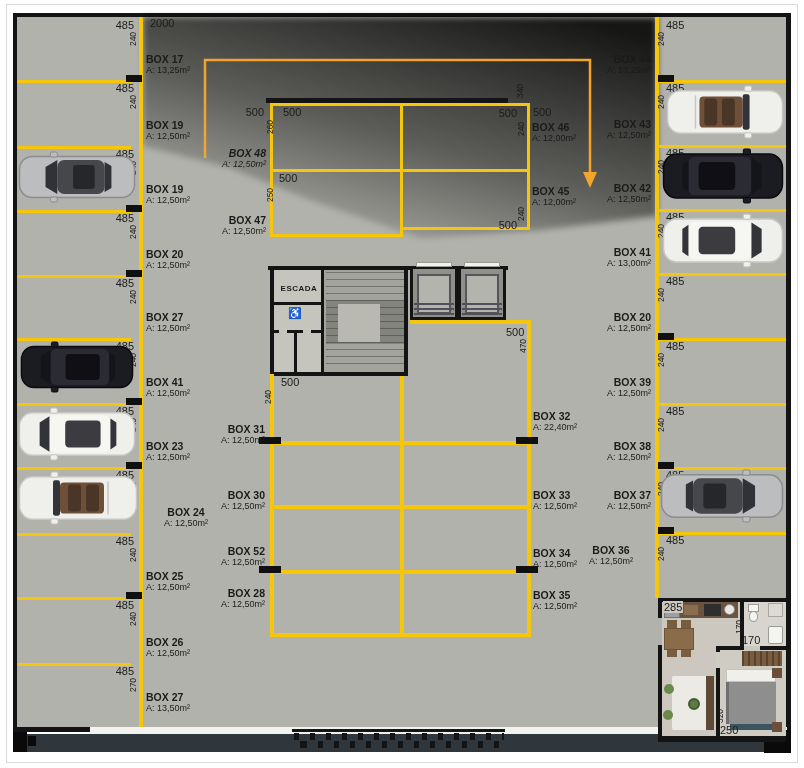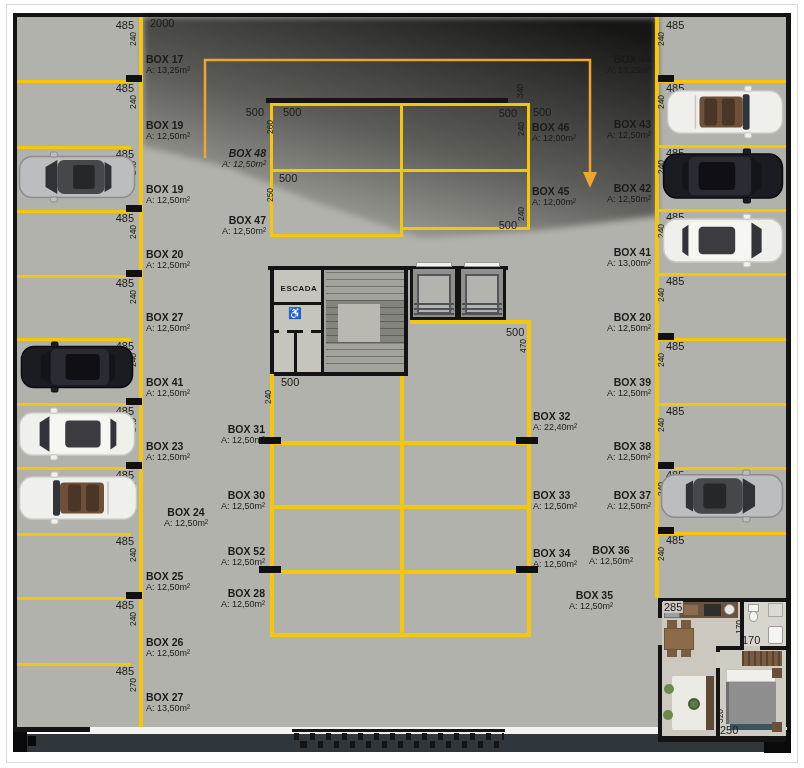--- a/index.html
+++ b/index.html
@@ -430,21 +430,21 @@
       <span>A: 22,40m²</span>
     </div>
     <div class="abs box-label" style="left:533px;top:490px;width:80px;text-align:left;">
       <b>BOX 33</b>
       <span>A: 12,50m²</span>
     </div>
     <div class="abs box-label" style="left:533px;top:548px;width:80px;text-align:left;">
       <b>BOX 34</b>
       <span>A: 12,50m²</span>
     </div>
-    <div class="abs box-label" style="left:533px;top:590px;width:80px;text-align:right;">
+    <div class="abs box-label" style="left:533px;top:590px;width:80px;text-align:left;">
       <b>BOX 35</b>
       <span>A: 12,50m²</span>
     </div>
     <div class="abs" style="left:18px;top:150px;width:118px;height:54px;transform:scaleX(-1);">
       <svg width="100%" height="100%" viewBox="0 0 120 54" preserveAspectRatio="none">
     <rect x="1.5" y="6.5" width="117" height="41" rx="13" fill="#bcbdbf" stroke="#8b8c8e" stroke-width="1.5"></rect>
     <rect x="32" y="10" width="48" height="34" rx="7" fill="#46474b"></rect>
       <rect x="42" y="15" width="22" height="24" rx="3" fill="#26272b"></rect>
       <path d="M80 10 L92 17 L92 37 L80 44 Z" fill="#303237"></path>
       <path d="M32 12 L25 16 L25 38 L32 42 Z" fill="#303237"></path>

